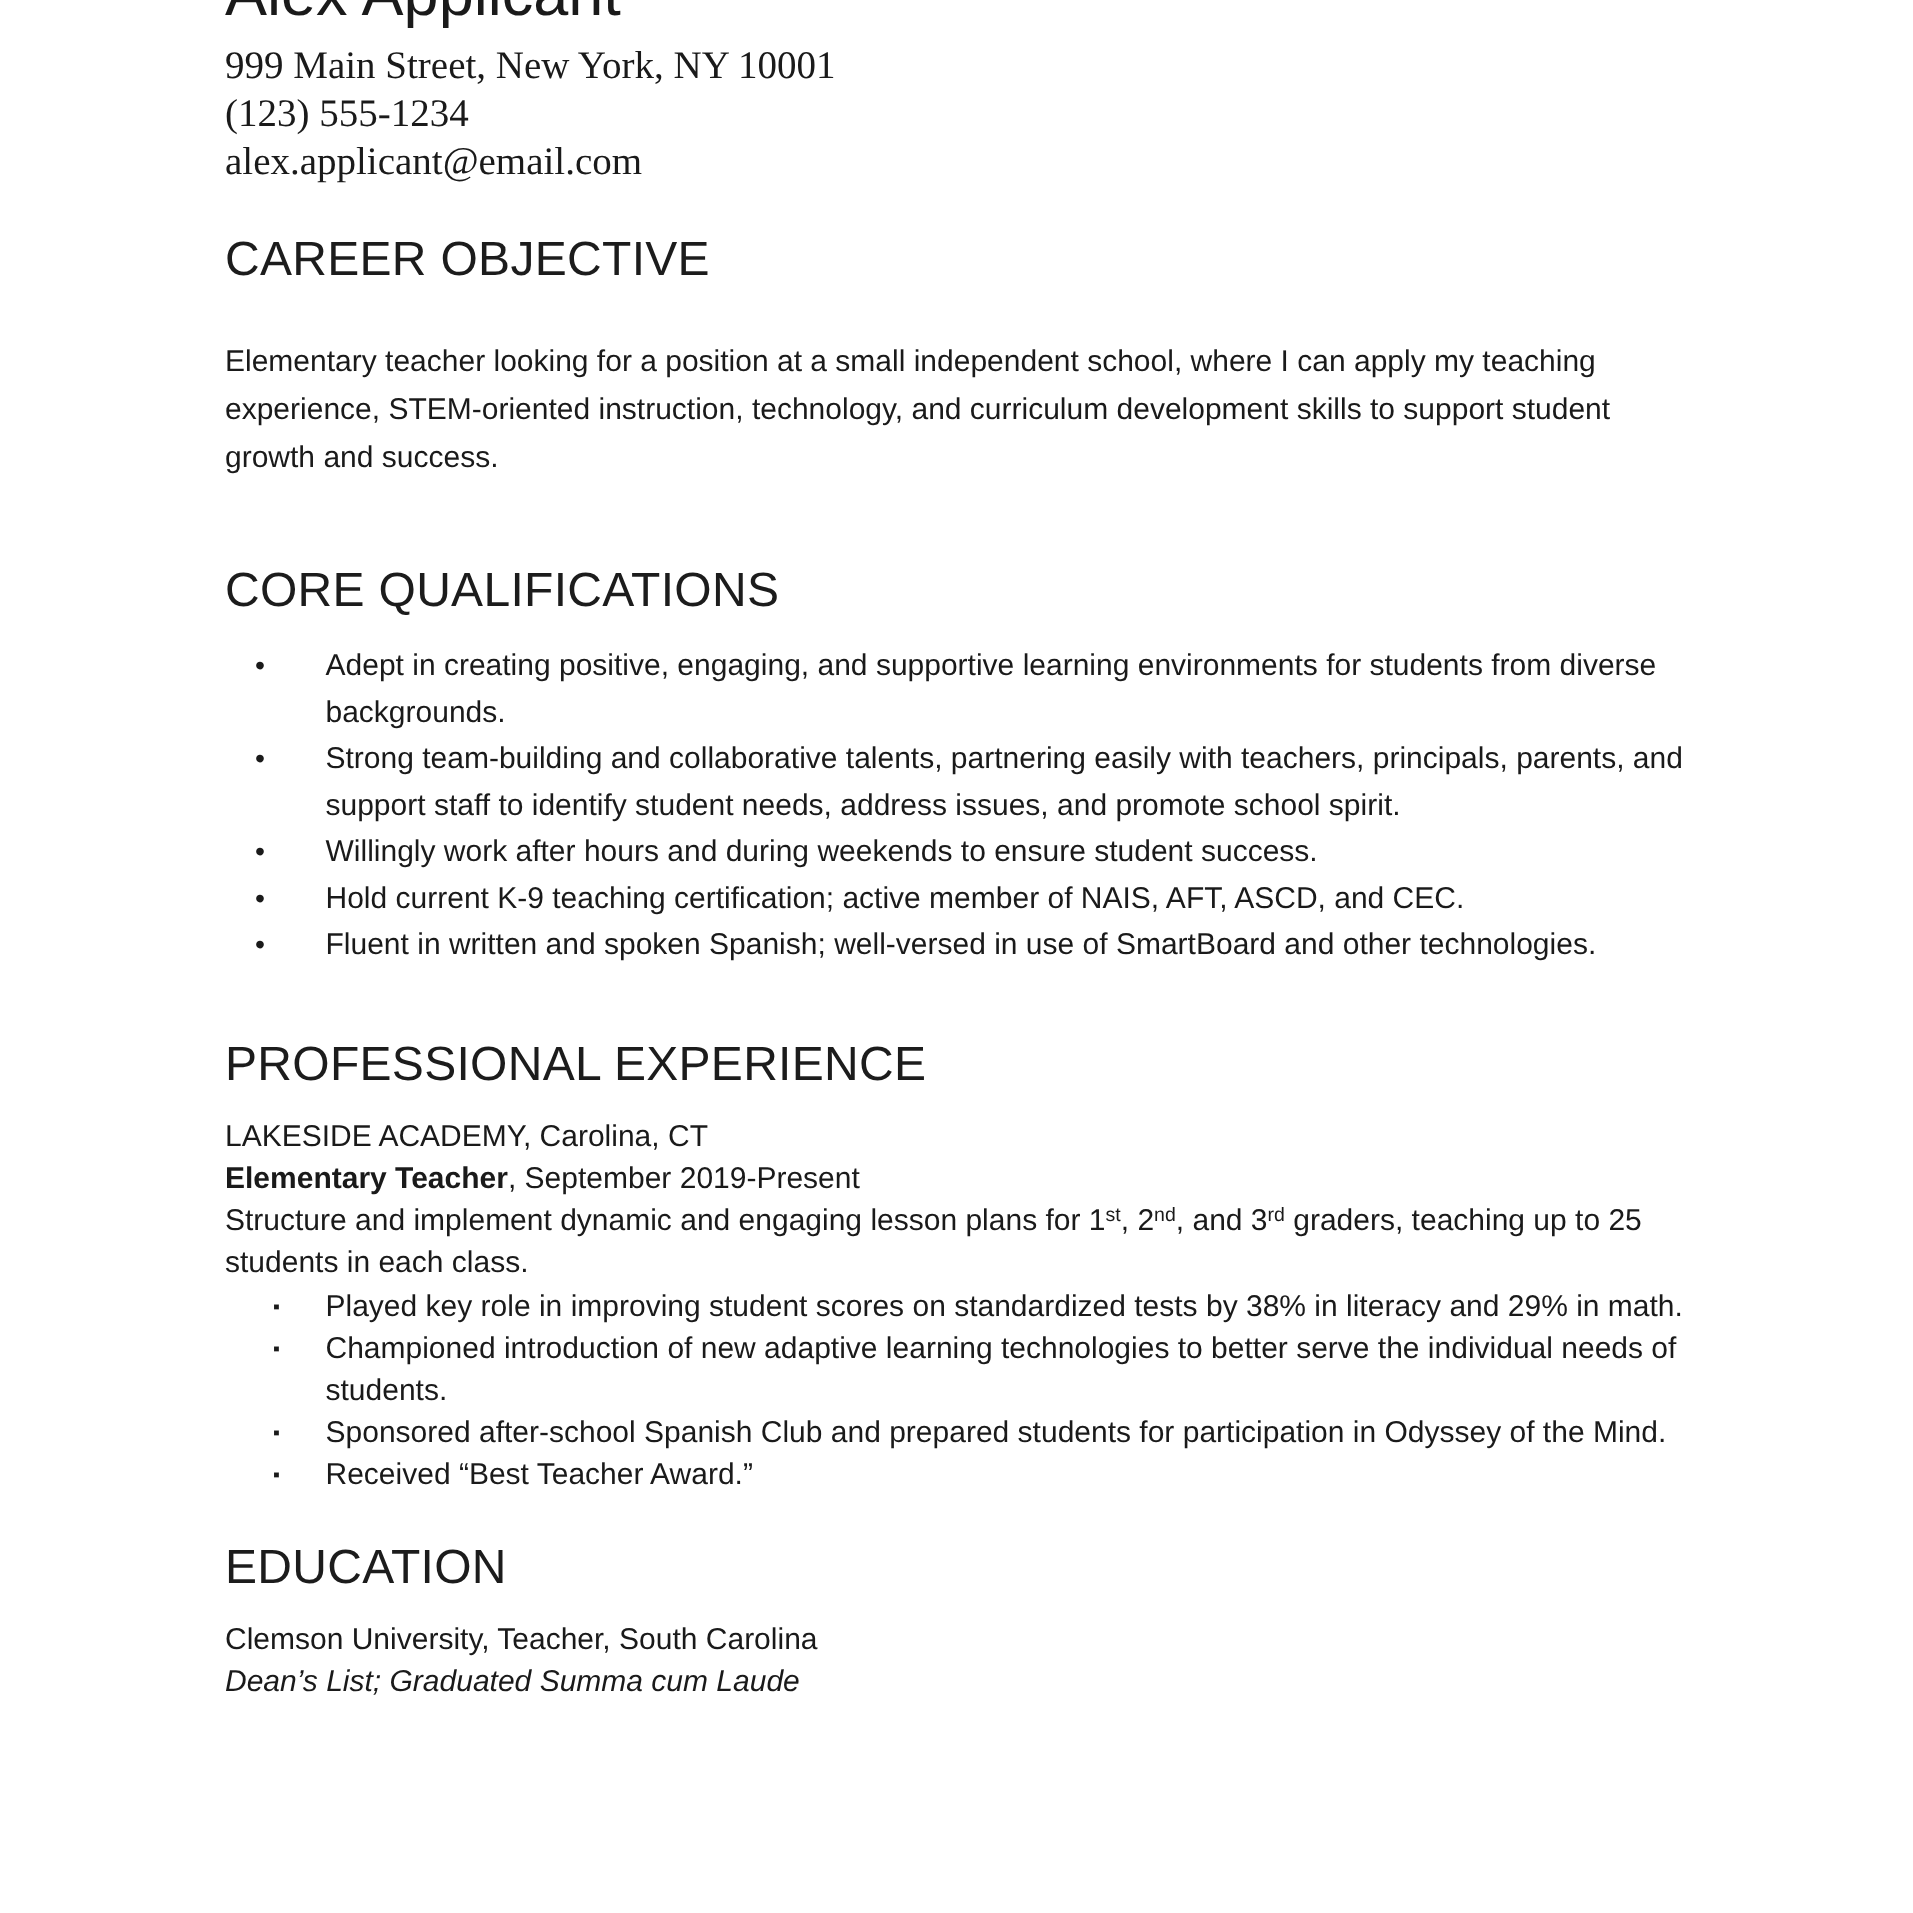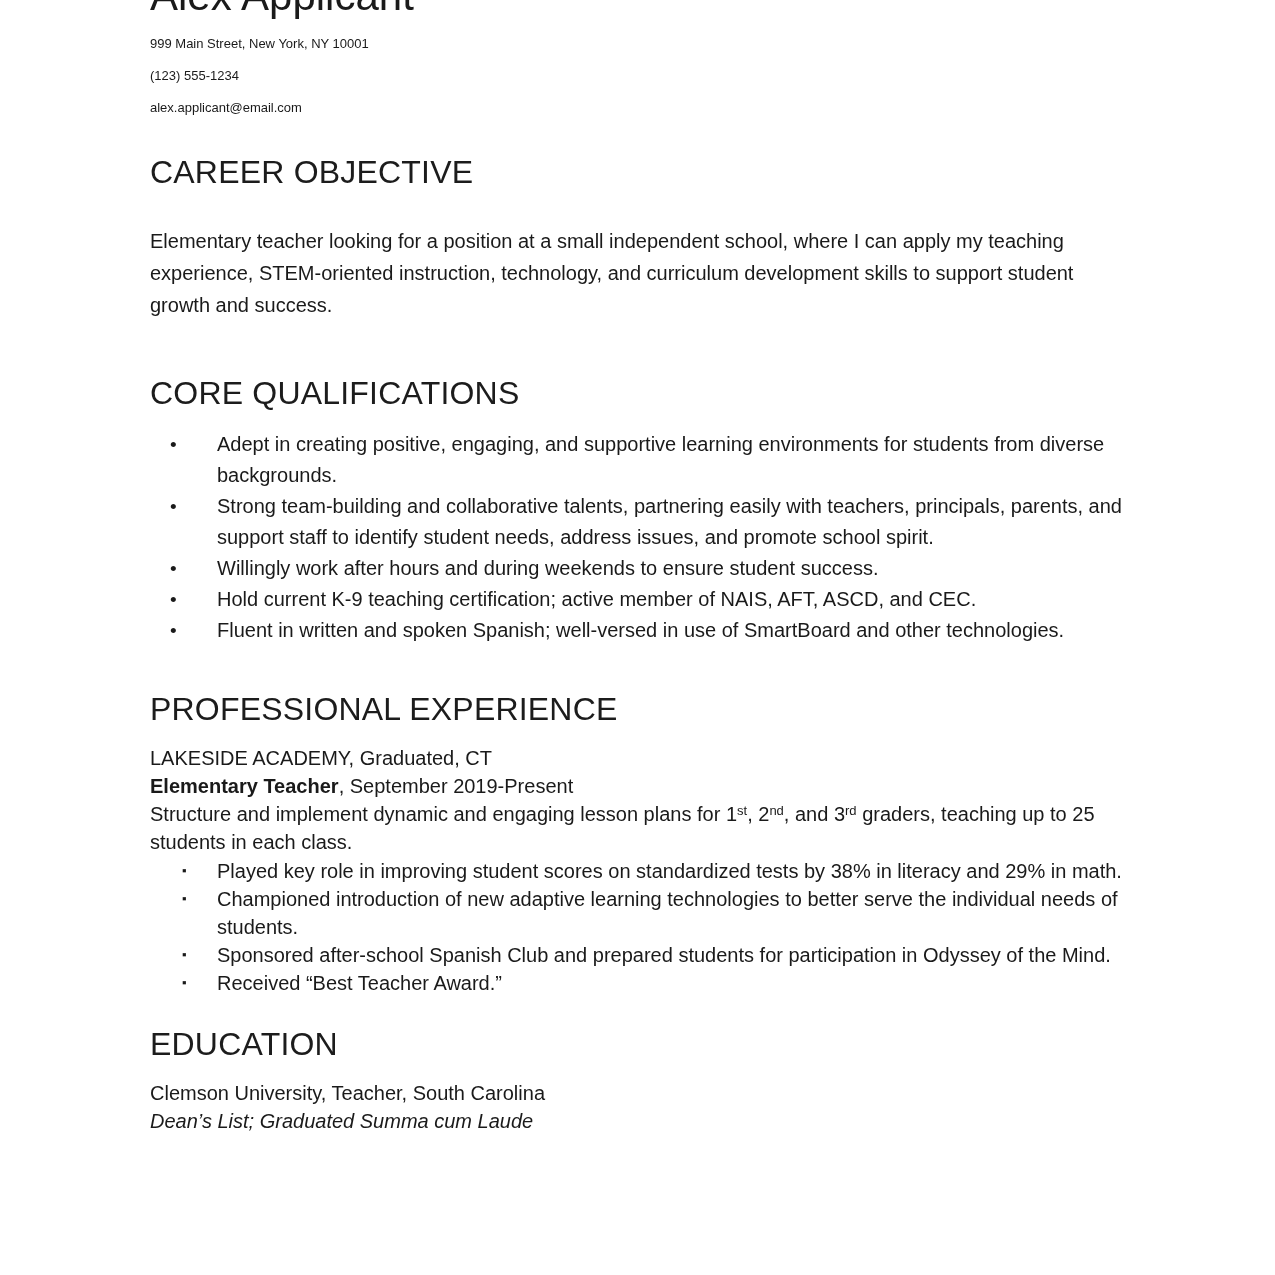--- a/index.html
+++ b/index.html
@@ -15,21 +15,21 @@
   }
   
   .name {
     font-size: 42px;
     font-weight: 400;
     line-height: 50px;
     margin: -29px 0 0 0;
     white-space: nowrap;
   }
   .contact { margin-top: 7px; }
-  .contact p { margin: 0; font-size: 13px; line-height: 32px; }
+  .contact p { margin: 0; font-size: 26px; line-height: 32px; font-family: Liberation Serif, serif; }
 
   
   h2 {
     font-size: 32px;
     font-weight: 400;
     line-height: 34px;
     margin: 0;
     color: #1c1c1c;
     letter-spacing: 0.2px;
   }
@@ -106,21 +106,21 @@
       <li>
         <span class="marker">•</span>
         <span>Fluent in written and spoken Spanish; well-versed in use of SmartBoard and other technologies.</span>
       </li>
     </ul>
   </section>
 
   <section class="sec-exp">
     <h2>PROFESSIONAL EXPERIENCE</h2>
     <div class="exp-block">
-      <p>LAKESIDE ACADEMY, Graduated, CT</p>
+      <p>LAKESIDE ACADEMY, Carolina, CT</p>
       <p><strong>Elementary Teacher</strong><span>, September 2019-Present</span></p>
       <p><span>Structure and implement dynamic and engaging lesson plans for 1</span><sup>st</sup><span>, 2</span><sup>nd</sup><span>, and 3</span><sup>rd</sup><span> graders, teaching up to 25 students in each class.</span></p>
     </div>
     <ul>
       <li>
         <span class="marker">▪</span>
         <span>Played key role in improving student scores on standardized tests by 38% in literacy and 29% in math.</span>
       </li>
       <li>
         <span class="marker">▪</span>

